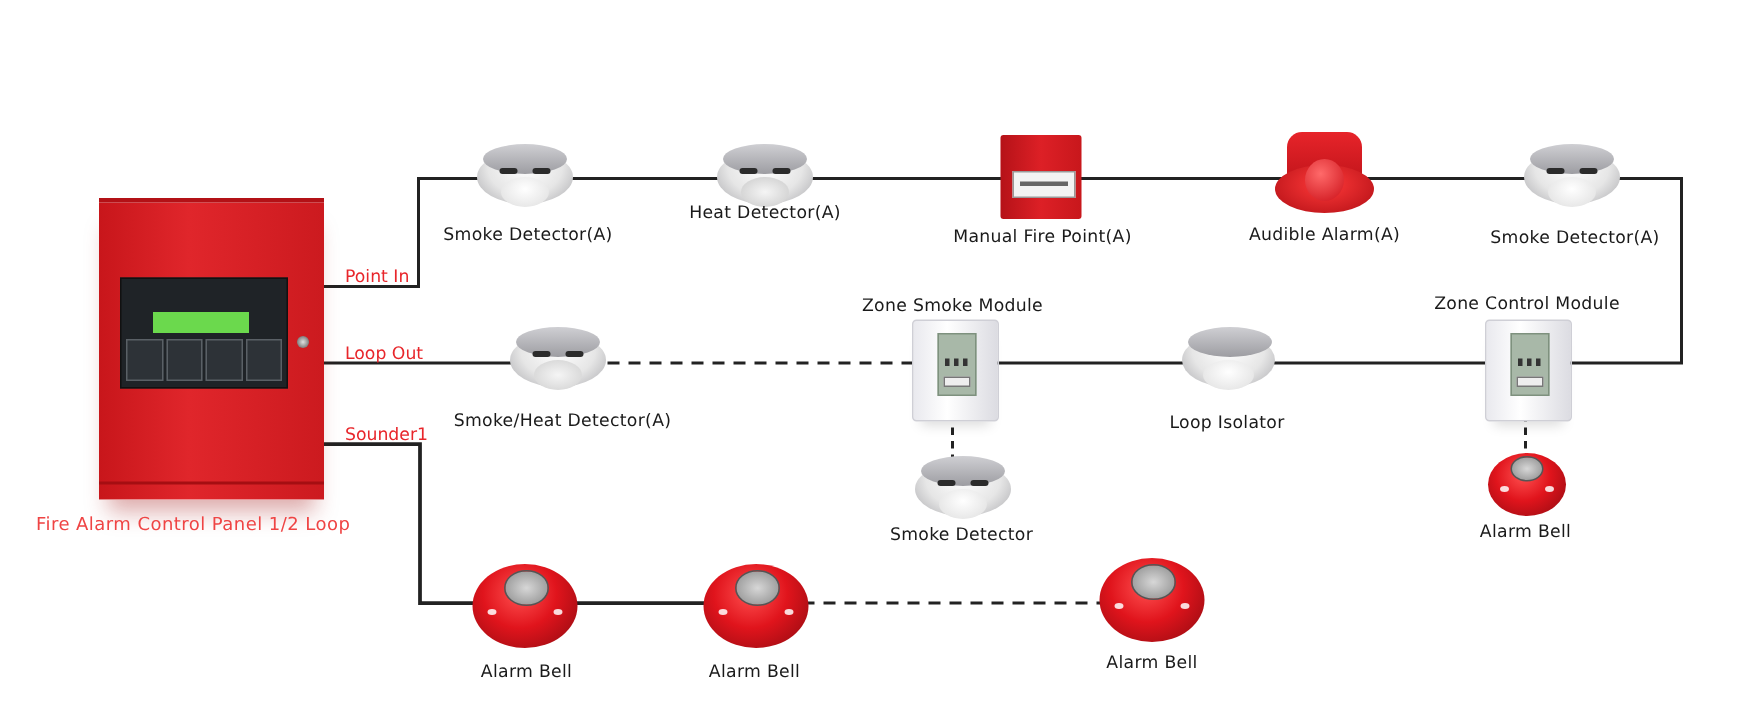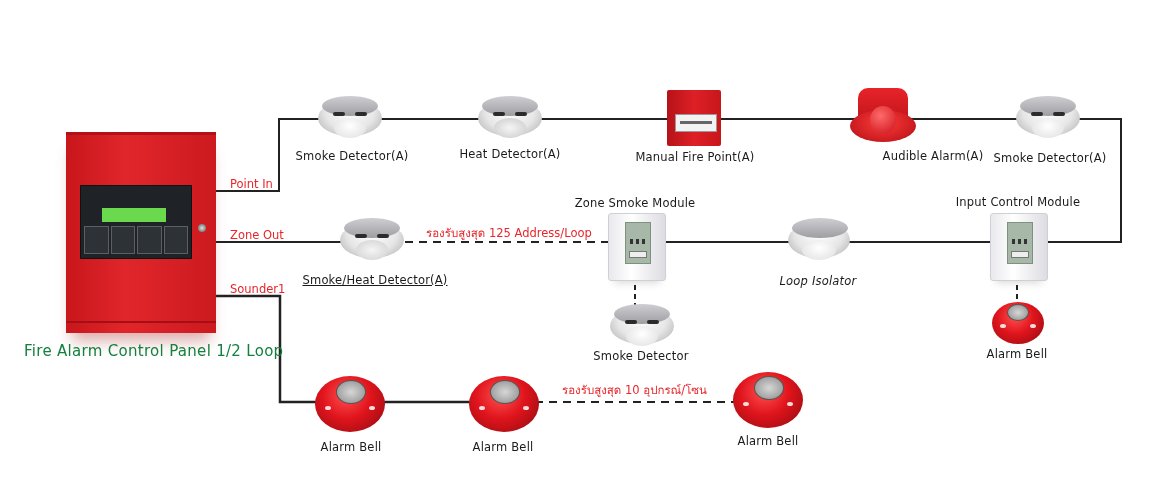--- a/index.html
+++ b/index.html
@@ -1,21 +1,21 @@
 <!DOCTYPE html>
 <html><head>
 <meta charset="utf-8">
 <style>
   html,body{margin:0;padding:0;background:#ffffff;}
   body{width:1170px;height:480px;position:relative;overflow:hidden;font-family:"DejaVu Sans","Liberation Sans",sans-serif;}
   #stage{position:absolute;left:0;top:0;width:1170px;height:480px;}
   svg#wires{position:absolute;left:0;top:0;}
   .lbl{position:absolute;font-size:11.5px;color:#1a1a1a;white-space:nowrap;transform:translateX(-50%);letter-spacing:0.2px;}
   .red{color:#e8262b;font-size:11.5px;position:absolute;white-space:nowrap;}
-  .big{position:absolute;font-size:15px;color:#15803d;white-space:nowrap;letter-spacing:0.3px;}
+  .big{position:absolute;font-size:12px;color:#ef4444;white-space:nowrap;letter-spacing:0.3px;}
   
   .det{width:64px;height:46px;position:absolute;}
   .det .base{position:absolute;left:0;top:4px;width:64px;height:36px;border-radius:50%;background:radial-gradient(ellipse at 50% 30%,#ffffff 0%,#e6e6e6 55%,#a9a9ad 100%);}
   .det .rim{position:absolute;left:4px;top:0;width:56px;height:20px;border-radius:50%;background:linear-gradient(#cfcfd3,#9d9da2);}
   .det .dome{position:absolute;left:16px;top:22px;width:32px;height:20px;border-radius:50%;background:radial-gradient(ellipse at 50% 40%,#ffffff,#dedede);}
   .det .slot{position:absolute;top:16px;width:12px;height:4px;background:#2b2b2b;border-radius:2px;}
   
   .bell{width:70px;height:66px;position:absolute;}
   .bell .body{position:absolute;left:0;top:4px;width:70px;height:56px;border-radius:50%;background:radial-gradient(ellipse at 45% 35%,#ff5050 0%,#e0141c 45%,#8c0a10 100%);}
   .bell .plate{position:absolute;left:21px;top:8px;width:28px;height:22px;border-radius:50%;background:radial-gradient(#d7d7d7,#8a8a8a);border:1px solid #555;}
@@ -76,74 +76,73 @@
           <div></div>
           <div></div>
         </div>
     </div>
     <div class="lock"></div>
     <div class="strip"></div>
   </div>
   <div class="big" style="left:24px;top:342px;">Fire Alarm Control Panel 1/2 Loop</div>
 
   <div class="red" style="left:230px;top:177px;">Point In</div>
-  <div class="red" style="left:230px;top:228px;">Zone Out</div>
+  <div class="red" style="left:230px;top:228px;">Loop Out</div>
   <div class="red" style="left:230px;top:282px;">Sounder1</div>
 
   <div class="det" style="left:318px;top:96px;">
     <div class="base"></div>
       <div class="rim"></div>
       <div class="dome"></div>
     <div class="slot" style="left:15px;"></div>
       <div class="slot" style="left:37px;"></div>
   </div>
   <div class="lbl" style="left:352px;top:149px;">Smoke Detector(A)</div>
 
   <div class="det" style="left:478px;top:96px;">
     <div class="base"></div>
       <div class="rim"></div>
       <div class="dome" style="background:radial-gradient(#f5f5f5,#c9c9c9);"></div>
     <div class="slot" style="left:15px;"></div>
       <div class="slot" style="left:37px;"></div>
   </div>
-  <div class="lbl" style="left:510px;top:147px;">Heat Detector(A)</div>
+  <div class="lbl" style="left:510px;top:134px;">Heat Detector(A)</div>
 
   <div id="mcp">
       <div class="glass">
         <i></i>
       </div>
     </div>
   <div class="lbl" style="left:695px;top:150px;">Manual Fire Point(A)</div>
 
   <div id="aud">
       <div class="cap"></div>
       <div class="flare"></div>
       <div class="dome"></div>
     </div>
-  <div class="lbl" style="left:933px;top:149px;">Audible Alarm(A)</div>
+  <div class="lbl" style="left:883px;top:149px;">Audible Alarm(A)</div>
 
   <div class="det" style="left:1016px;top:96px;">
     <div class="base"></div>
       <div class="rim"></div>
       <div class="dome"></div>
     <div class="slot" style="left:15px;"></div>
       <div class="slot" style="left:37px;"></div>
   </div>
   <div class="lbl" style="left:1050px;top:151px;">Smoke Detector(A)</div>
 
   <div class="det" style="left:340px;top:218px;">
     <div class="base"></div>
       <div class="rim"></div>
       <div class="dome" style="background:radial-gradient(#f5f5f5,#cfcfcf);"></div>
     <div class="slot" style="left:15px;"></div>
       <div class="slot" style="left:37px;"></div>
   </div>
-  <div class="lbl" style="left:375px;top:273px;text-decoration:underline;">Smoke/Heat Detector(A)</div>
-
-  <div class="red" style="left:426px;top:224px;">รองรับสูงสุด 125 Address/Loop</div>
+  <div class="lbl" style="left:375px;top:273px;">Smoke/Heat Detector(A)</div>
+
 
   <div class="lbl" style="left:635px;top:196px;">Zone Smoke Module</div>
   <div class="mod" style="left:608px;top:213px;">
     <div class="face">
         <i style="left:4px;"></i>
         <i style="left:10px;"></i>
         <i style="left:16px;"></i>
         <b></b>
       </div>
   </div>
@@ -155,23 +154,23 @@
     <div class="slot" style="left:15px;"></div>
       <div class="slot" style="left:37px;"></div>
   </div>
   <div class="lbl" style="left:641px;top:349px;">Smoke Detector</div>
 
   <div class="det" style="left:788px;top:218px;width:62px;">
     <div class="base" style="width:62px;"></div>
       <div class="rim"></div>
       <div class="dome" style="left:14px;width:34px;"></div>
   </div>
-  <div class="lbl" style="left:818px;top:274px;font-style:italic;">Loop Isolator</div>
-
-  <div class="lbl" style="left:1018px;top:195px;">Input Control Module</div>
+  <div class="lbl" style="left:818px;top:274px;">Loop Isolator</div>
+
+  <div class="lbl" style="left:1018px;top:195px;">Zone Control Module</div>
   <div class="mod" style="left:990px;top:213px;">
     <div class="face">
         <i style="left:4px;"></i>
         <i style="left:10px;"></i>
         <i style="left:16px;"></i>
         <b></b>
       </div>
   </div>
 
   <div class="bell" style="left:992px;top:298px;width:52px;height:46px;">
@@ -191,21 +190,20 @@
   <div class="lbl" style="left:351px;top:440px;">Alarm Bell</div>
 
   <div class="bell" style="left:469px;top:372px;">
     <div class="body"></div>
       <div class="plate"></div>
     <div class="shine" style="left:10px;"></div>
       <div class="shine" style="left:54px;"></div>
   </div>
   <div class="lbl" style="left:503px;top:440px;">Alarm Bell</div>
 
-  <div class="red" style="left:562px;top:381px;">รองรับสูงสุด 10 อุปกรณ์/โซน</div>
 
   <div class="bell" style="left:733px;top:368px;">
     <div class="body"></div>
       <div class="plate"></div>
     <div class="shine" style="left:10px;"></div>
       <div class="shine" style="left:54px;"></div>
   </div>
   <div class="lbl" style="left:768px;top:434px;">Alarm Bell</div>
 
 </div>

